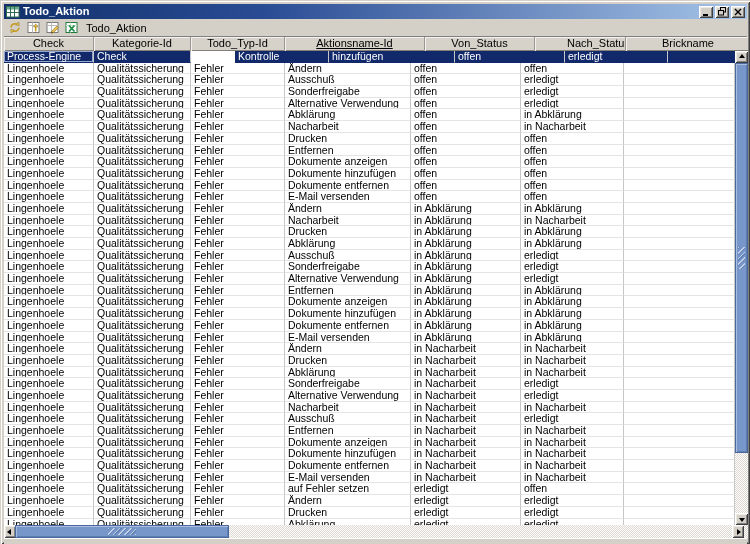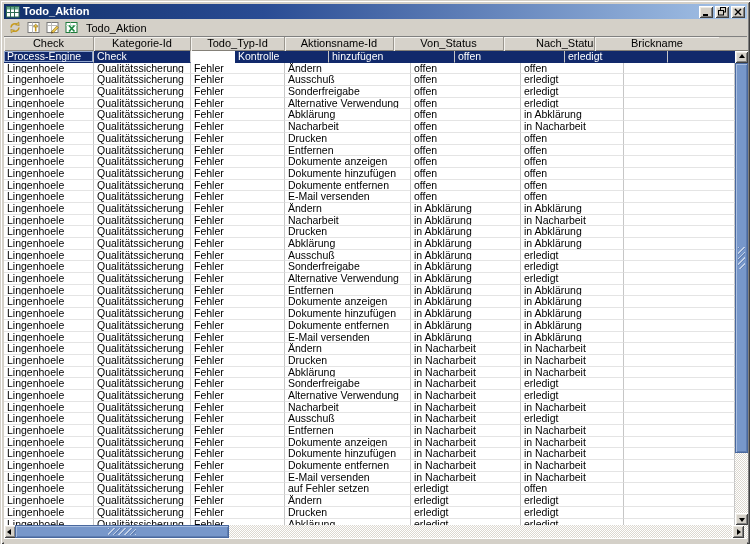--- a/index.html
+++ b/index.html
@@ -136,21 +136,21 @@
       </svg>
     </div>
     <div class="tblabel">Todo_Aktion</div>
   </div>
 
   <div class="grid">
     <div class="ghead" id="ghead">
         <div class="hcell" style="width: 90px;">Check</div>
         <div class="hcell" style="width: 97px;">Kategorie-Id</div>
         <div class="hcell" style="width: 94px;">Todo_Typ-Id</div>
-        <div class="hcell" style="width: 109px;">Aktionsname-Id</div>
+        <div class="hcell" style="width: 140px; text-decoration: underline;">Aktionsname-Id</div>
         <div class="hcell" style="width: 110px;">Von_Status</div>
         <div class="hcell" style="width: 91px; padding-left: 32px;">Nach_Status</div>
         <div class="hcell" style="width: 124px;">Brickname</div>
       </div>
     <div class="gbody" id="gbody">
         <div class="grow sel">
           <div class="cell focus" style="width: 90px;">Process-Engine</div>
           <div class="cell" style="width: 97px;">Check</div>
           <div class="cell" style="width: 94px; margin-left: 44px;">Kontrolle</div>
           <div class="cell" style="width: 126px;">hinzufügen</div>

